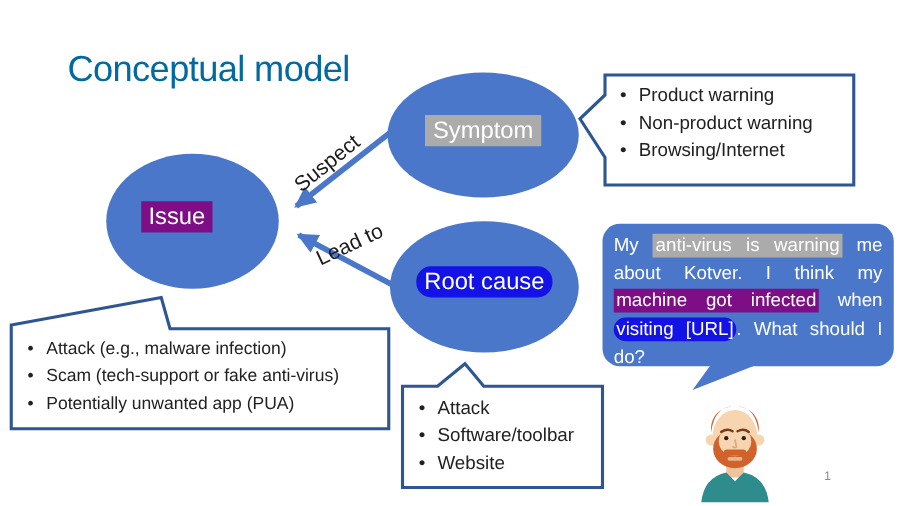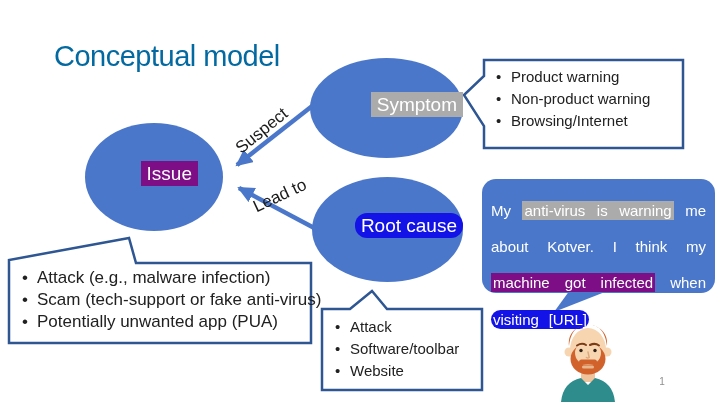--- a/index.html
+++ b/index.html
@@ -9,48 +9,48 @@
   }
   .abs{position:absolute;}
   
   .title{left:54px;top:40px;font-size:29px;letter-spacing:-0.5px;color:#0369a1;white-space:nowrap;}
   
   .node{border-radius:50%;background:var(--node-fill);}
   .node-symptom{left:310px;top:58px;width:153px;height:100px;}
   .node-issue{left:85px;top:123px;width:138px;height:108px;}
   .node-root{left:312px;top:177px;width:151px;height:105px;}
   
-  .node-label{ text-align:right;font-size:19px;color:var(--text-light);}
+  .node-label{ text-align:center;font-size:19px;color:var(--text-light);}
   .node-label .hl{padding:2px 6px;}
   .nl-symptom{left:310px;top:94px;width:153px;}
   .nl-issue{left:85px;top:163px;width:113px;}
   .nl-root{left:312px;top:215px;width:151px;}
   .hl-gray{background:var(--highlight-gray);}
   .hl-purple{background:var(--highlight-purple);}
   .hl-blue{background:var(--highlight-blue);border-radius:12px;}
   
   .edge-label{font-size:17px;color:#1a1a1a;width:88px;text-align:center;white-space:nowrap;}
   .el-suspect{left:218px;top:121px;transform:rotate(-39deg);}
   .el-leadto{left:236px;top:186px;transform:rotate(-25deg);}
   
   .overlay{left:0;top:0;width:720px;height:405px;}
   
   .bullets{font-size:15px;line-height:22px;color:#212121;}
   .b-item{position:relative;padding-left:16px;white-space:nowrap;}
   .b-item::before{content:"\2022";position:absolute;left:1px;}
   .bl-symptom{left:495px;top:66px;width:185px;}
-  .bl-issue{left:21px;top:267px;width:288px;font-size:17px;}
+  .bl-issue{left:21px;top:267px;width:288px;font-size:14px;}
   .bl-root{left:334px;top:316px;width:145px;}
   
   .speech{
     left:482px;top:179px;width:233px;height:114px;box-sizing:border-box;
     background:var(--bubble-fill);border-radius:14px;padding:7px 9px;
     color:var(--text-light);font-size:15px;line-height:22.2px;
   }
-  .sline{text-align:justify;text-align-last:justify;margin-top:14px;}
+  .sline{text-align:justify;text-align-last:justify;}
   .sline-last{text-align-last:left;}
   .speech .hl{padding:1px 2px;}
   
   .pagenum{left:655px;top:376px;width:14px;text-align:center;font-size:10px;color:#8f8f8f;}
   
   .avatar{left:554px;top:310px;}
 </style>
 </head>
 <body>
 

